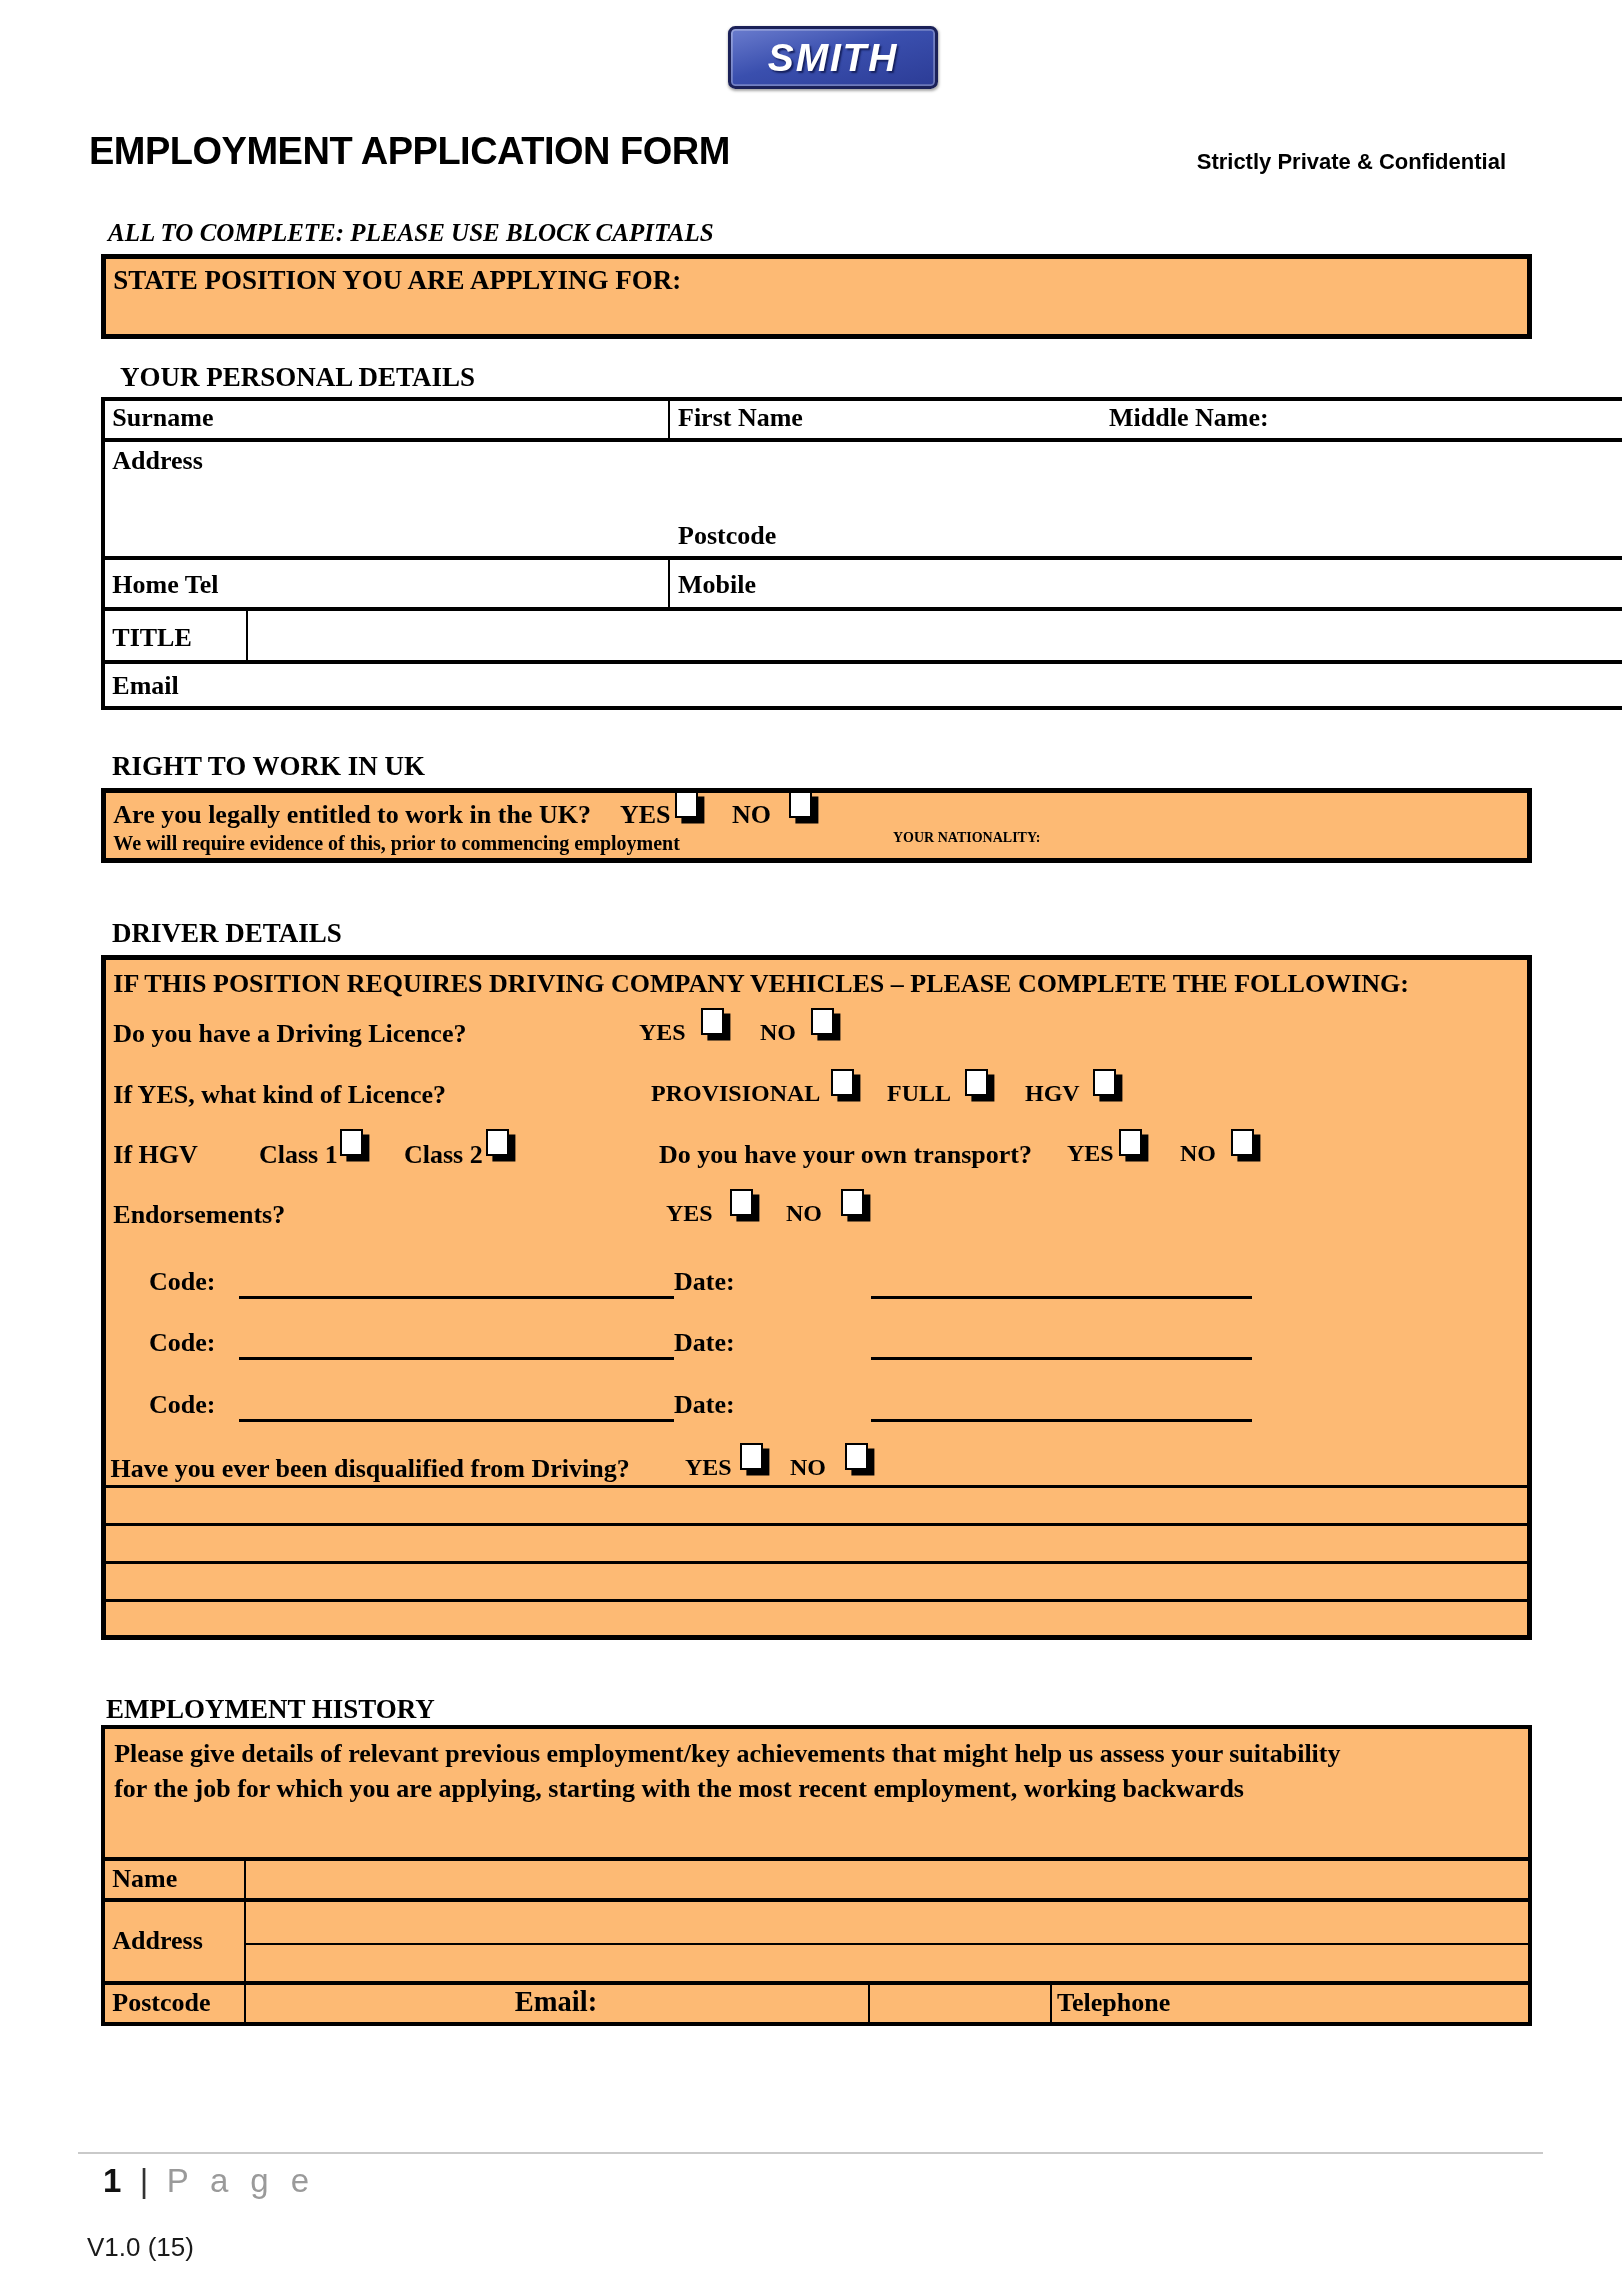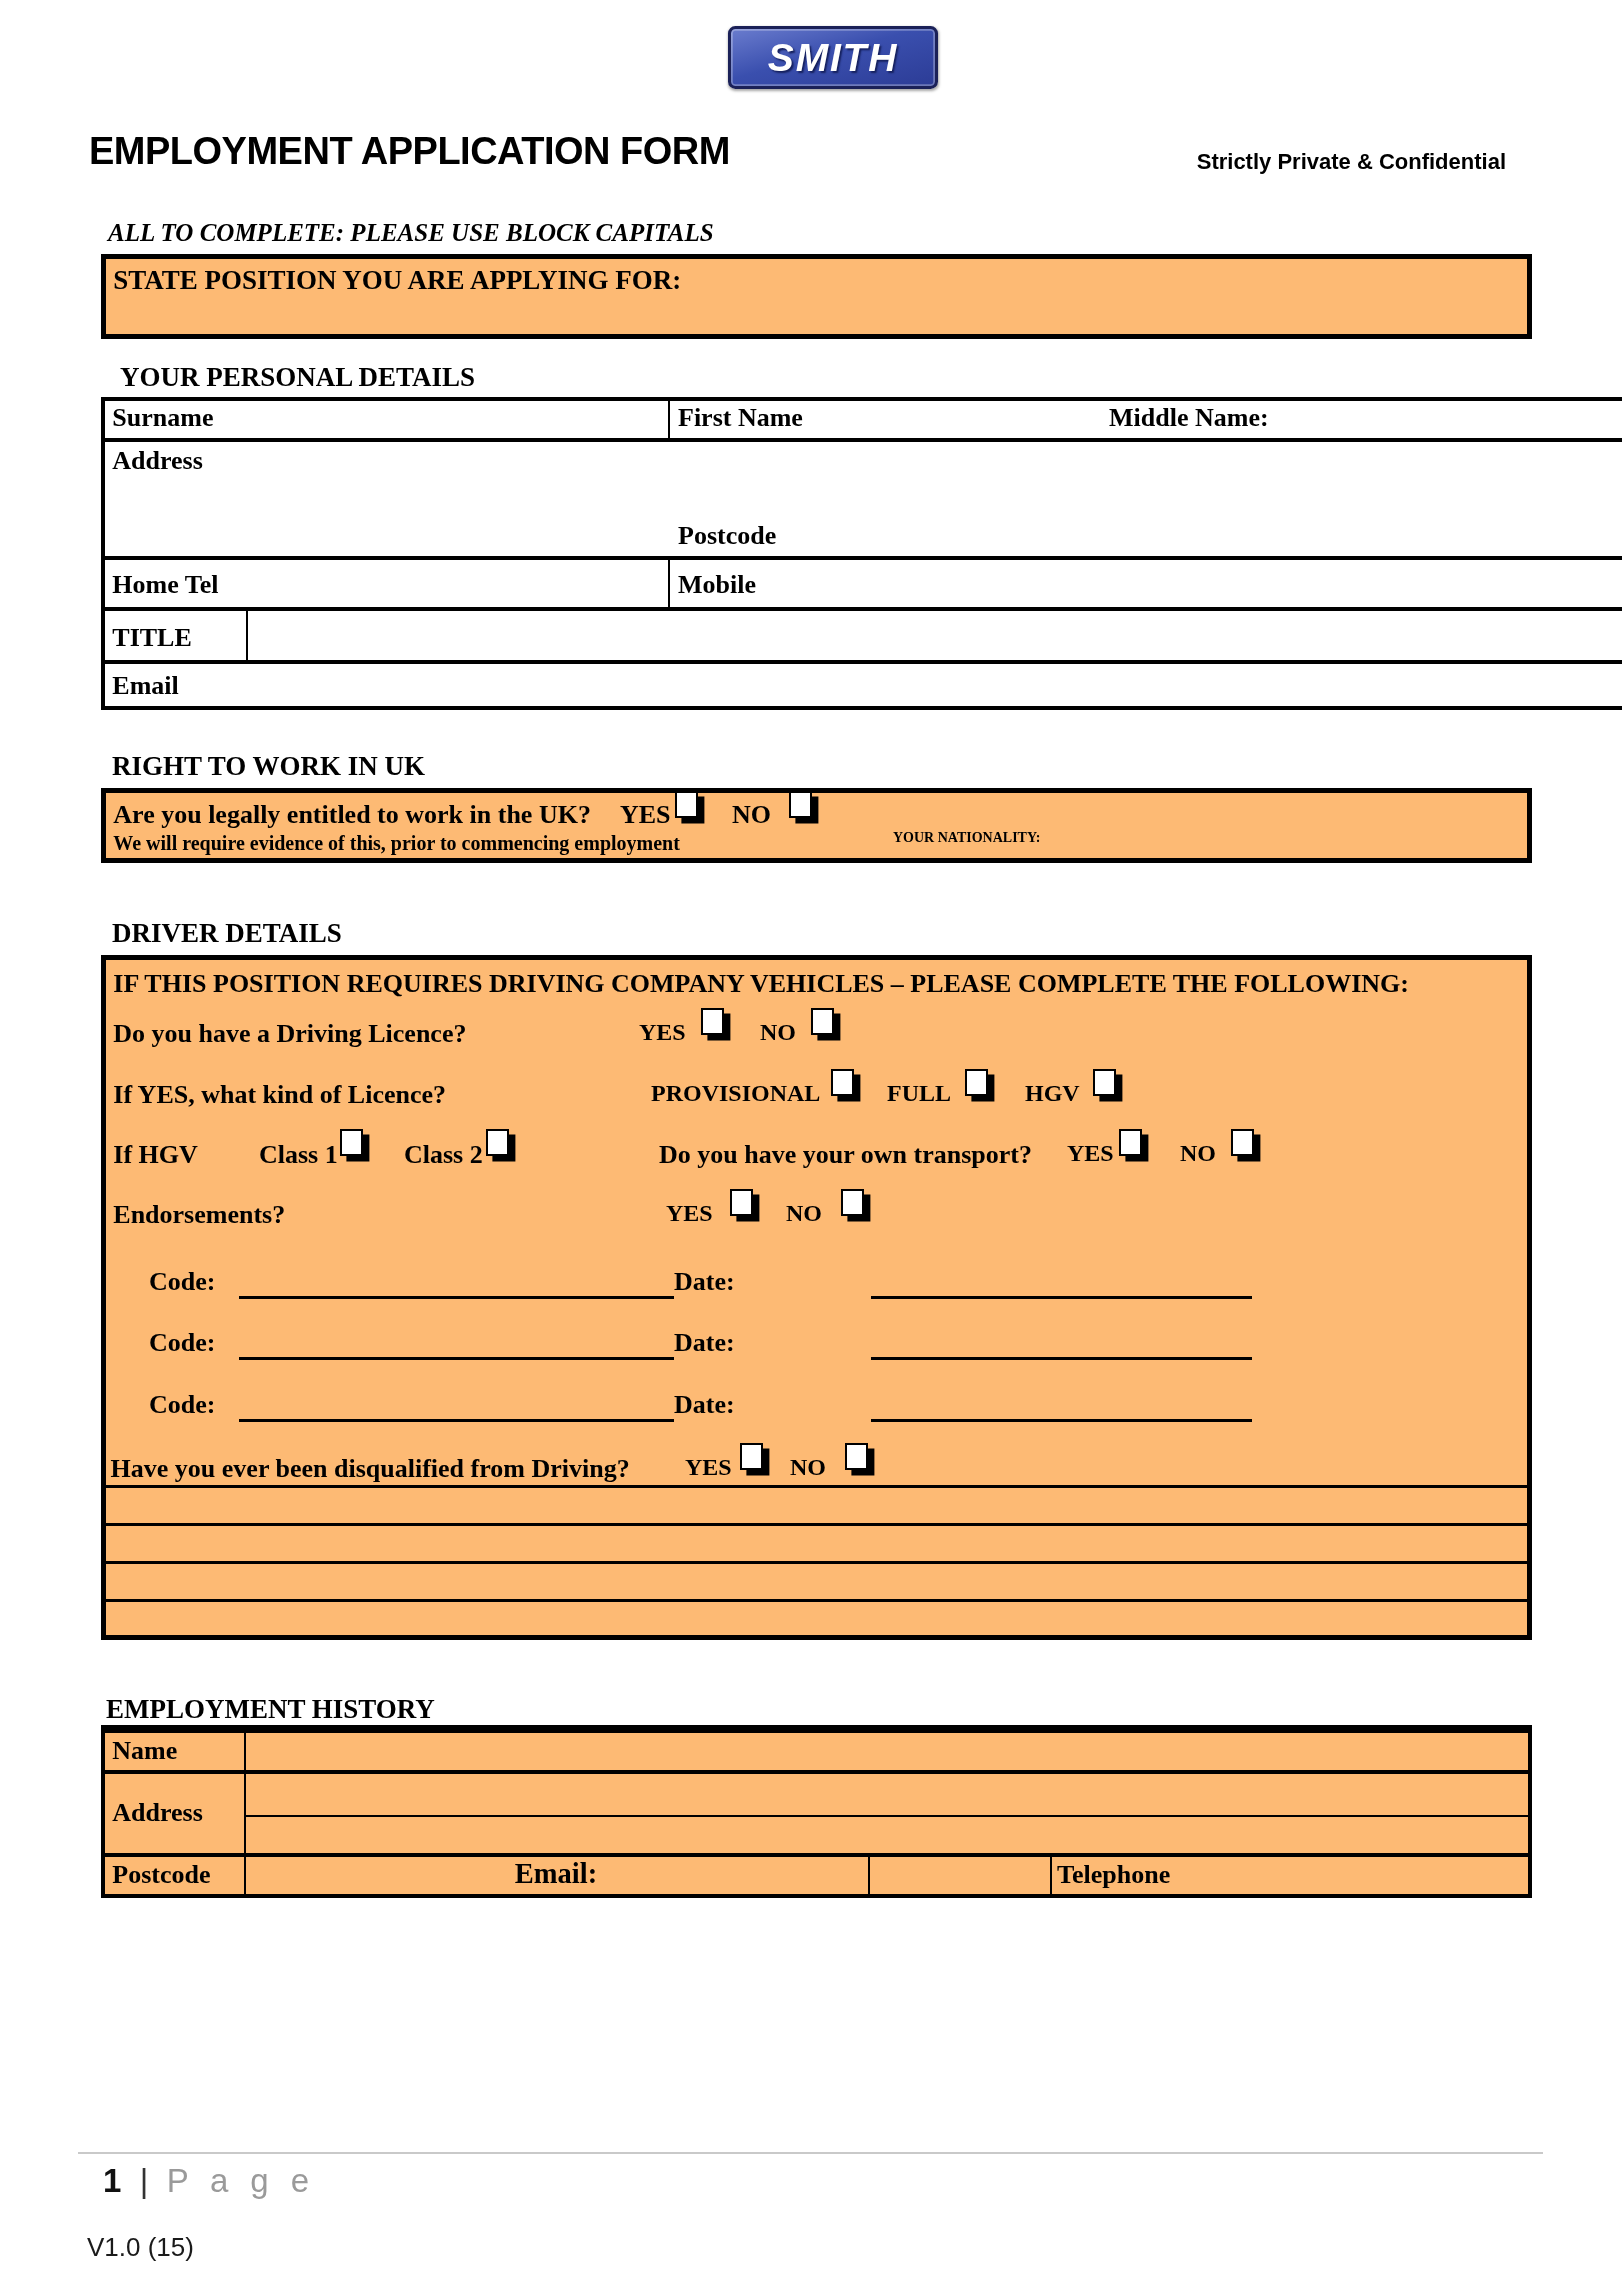--- a/index.html
+++ b/index.html
@@ -200,20 +200,26 @@
     <span class="sep" style="top:525px;"></span>
     <span class="sep" style="top:563px;"></span>
     <span class="sep" style="top:601px;"></span>
     <span class="sep" style="top:639px;"></span>
     <span class="abs" style="left:0;right:0;top:525px;bottom:0;"></span>
   </div>
 
   <div class="sechead" style="left:106px;top:1694px;">EMPLOYMENT HISTORY</div>
 
   <div class="secbox empbox" style="border-width:4.6px;">
+    <div class="emprow first" style="height:128px;">
+      <div style="padding:7.3px 9.2px 0 9.2px;line-height:1.35;">
+        <div>Please give details of relevant previous employment/key achievements that might help us assess your suitability</div>
+        <div>for the job for which you are applying, starting with the most recent employment, working backwards</div>
+      </div>
+    </div>
     <div class="emprow" style="height:41px;">
       <span class="vdiv" style="left:139px;"></span>
       <span class="abs" style="left:7.3px;bottom:3.7px;">Name</span>
       <span class="abs" style="left:147px;top:0;right:0;bottom:0;"></span>
     </div>
     <div class="emprow" style="height:83px;">
       <span class="vdiv" style="left:139px;"></span>
       <span class="abs" style="left:7.3px;top:24px;">Address</span>
       <span class="abs" style="left:141px;top:41px;right:0;border-top:2.8px solid #000;"></span>
       <span class="abs" style="left:147px;top:0;right:0;bottom:0;"></span>

